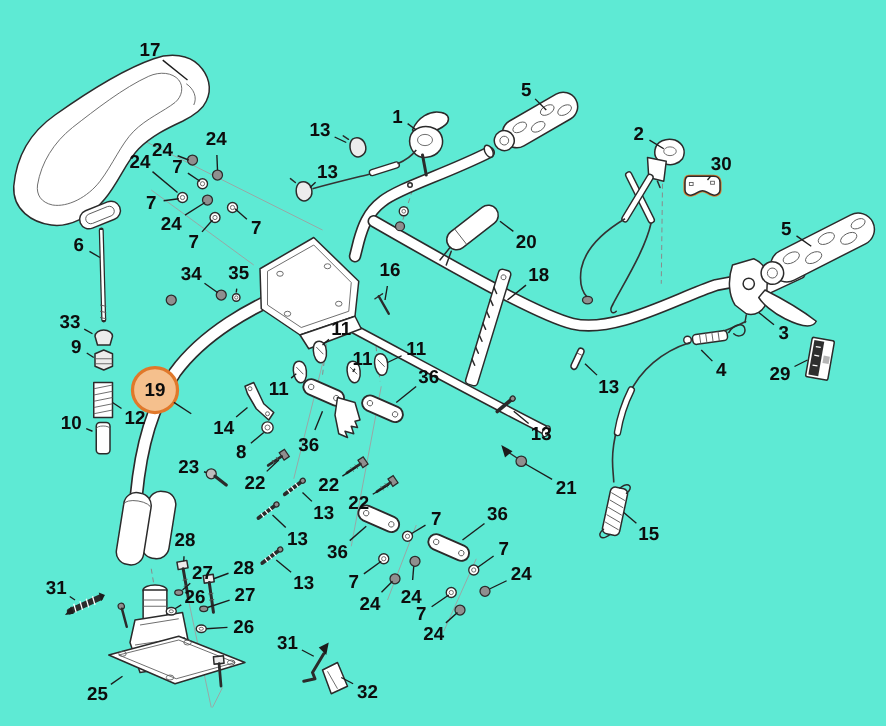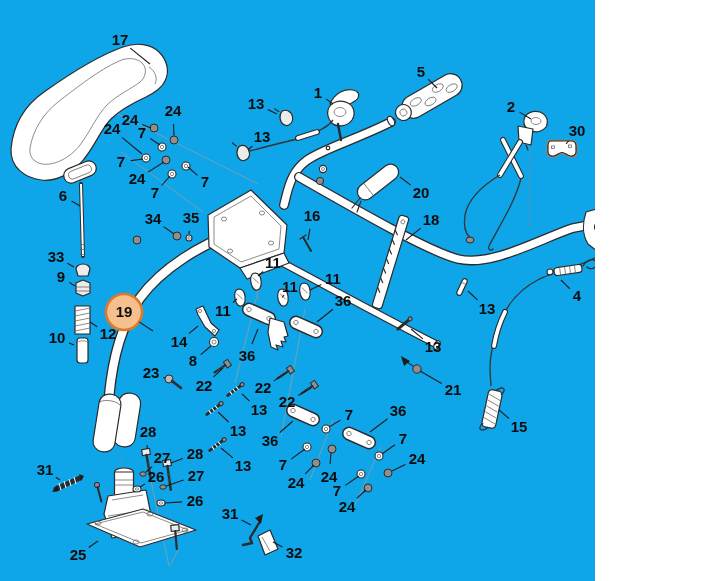--- a/index.html
+++ b/index.html
@@ -1,16 +1,16 @@
 <!DOCTYPE html>
 <html><head>
 <meta charset="utf-8">
 <style>
   html,body{margin:0;padding:0;background:#ffffff;}
-  #stage{position:relative;width:595px;height:581px;background:#0ea5e9;overflow:hidden;
+  #stage{position:relative;width:709px;height:581px;background:#5eead4;overflow:hidden;
          font-family:"Liberation Sans",sans-serif;}
   svg{display:block}
   .ln{fill:none;stroke:#2b2b2b;stroke-width:1.2;stroke-linejoin:round;stroke-linecap:round}
   .fw{fill:#ffffff}
   .fg{fill:#ececec}
   .thin{fill:none;stroke:#5a5a5a;stroke-width:.7}
   .guide{fill:none;stroke:#9f9f9f;stroke-width:.7}
   .dash{fill:none;stroke:#8a8a8a;stroke-width:.8;stroke-dasharray:4 3}
   .tube-o{fill:none;stroke:#2b2b2b;stroke-width:10;stroke-linecap:round}
   .tube-i{fill:none;stroke:#ffffff;stroke-width:7.4;stroke-linecap:round}

